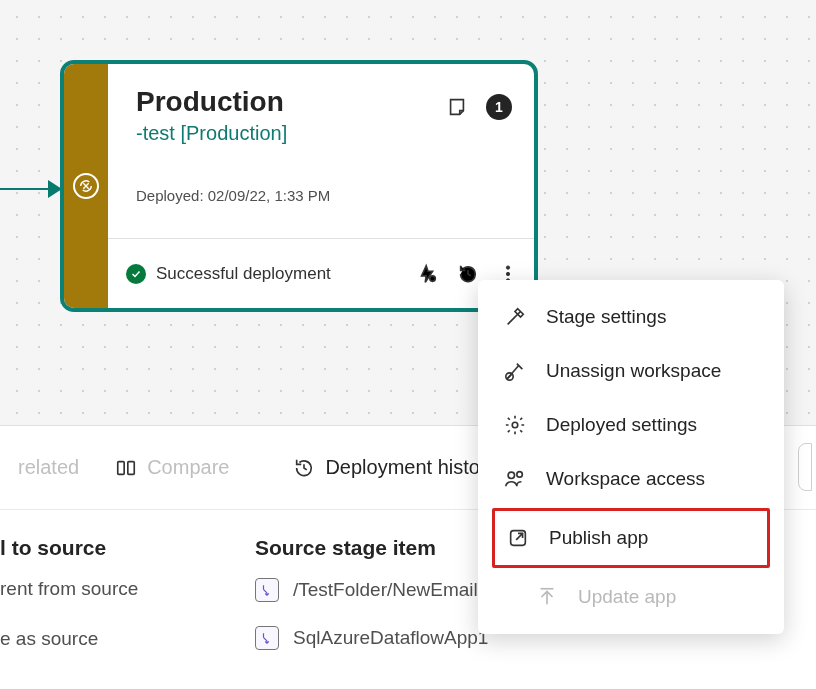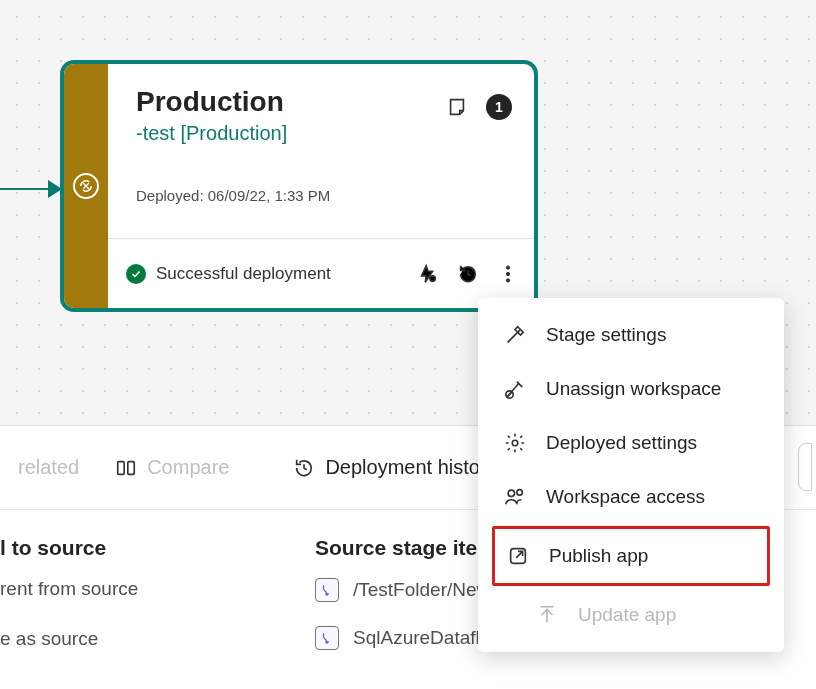--- a/index.html
+++ b/index.html
@@ -171,21 +171,20 @@
     position:absolute;
     right:4px; top:443px;
     width:14px;height:48px;
     border:1px solid #d0d0d0;
     border-radius:8px 0 0 8px;
     background:#fff;
   }
 
   .columns{
     display:flex;
-    gap:60px;
     padding: 26px 0 0 0;
   }
   .col-left{flex:0 0 255px; padding-left:0;}
   .col-right{flex:1;}
   .col-header{
     font-size:21px;font-weight:600;color:#242424;
     margin-bottom:18px;
   }
   .cut-text{font-size:19px;color:#4f4f4f;margin:0;white-space:nowrap;}
   .source-row{
@@ -198,21 +197,21 @@
     display:flex;align-items:center;justify-content:center;
     background:#f8f6ff;
     flex-shrink:0;
   }
   .src-icon svg{width:14px;height:14px;}
 
   
   .menu {
     position:absolute;
     left:478px;
-    top:298px;
+    top:280px;
     width:306px;
     background:#fff;
     border-radius:6px;
     box-shadow: 0 6px 24px rgba(0,0,0,0.18);
     padding:10px 0;
     z-index:20;
   }
   .menu-item{
     display:flex;align-items:center;
     gap:20px;
@@ -248,21 +247,21 @@
           <path d="M20 12a8 8 0 0 1-13 6"></path>
         <line x1="8" y1="8" x2="16" y2="16"></line>
           <line x1="16" y1="8" x2="8" y2="16"></line>
       </svg>
     </span>
   </div>
   <div class="card-body">
     <div class="card-main">
       <div class="card-title">Production</div>
       <div class="card-subtitle">-test [Production]</div>
-      <div class="card-deployed">Deployed: 06/09/22, 1:33 PM</div>
+      <div class="card-deployed">Deployed: 02/09/22, 1:33 PM</div>
       <div class="card-top-icons">
         <span class="note-btn">
           <svg viewBox="0 0 24 24" fill="none" stroke="#333" stroke-width="1.8">
             <path d="M5 4h14v12l-4 4H5z"></path>
               <path d="M15 20v-4h4"></path>
           </svg>
         </span>
         <span class="badge">1</span>
       </div>
     </div>

